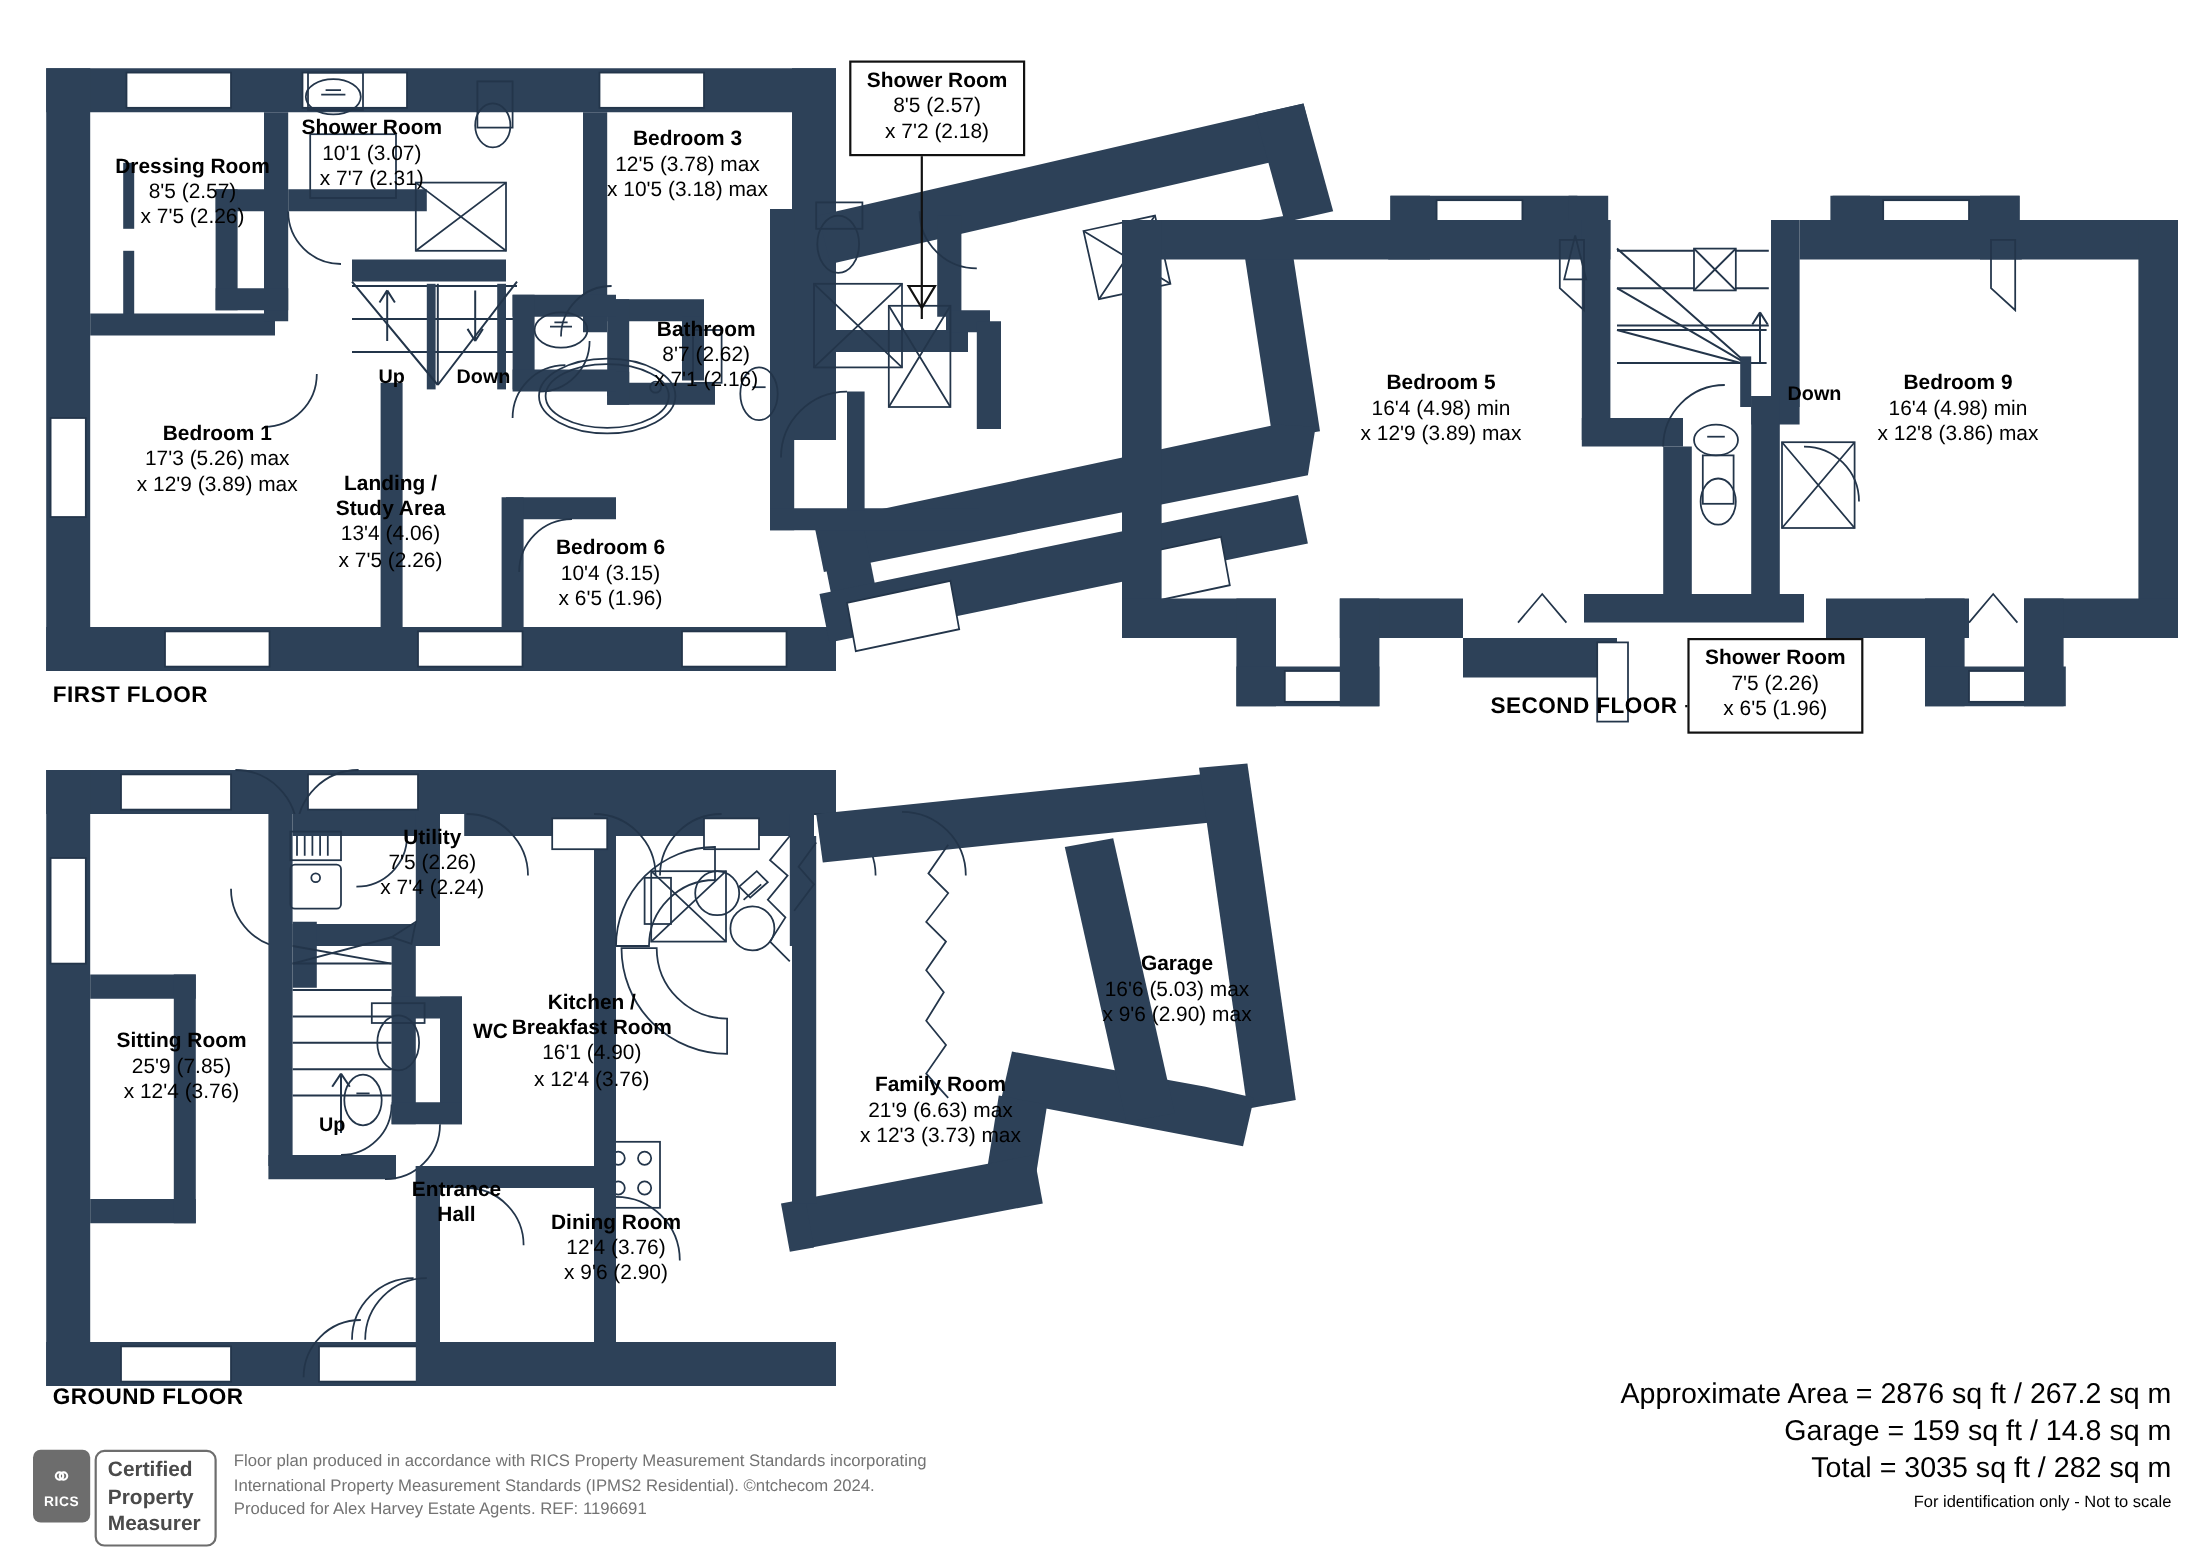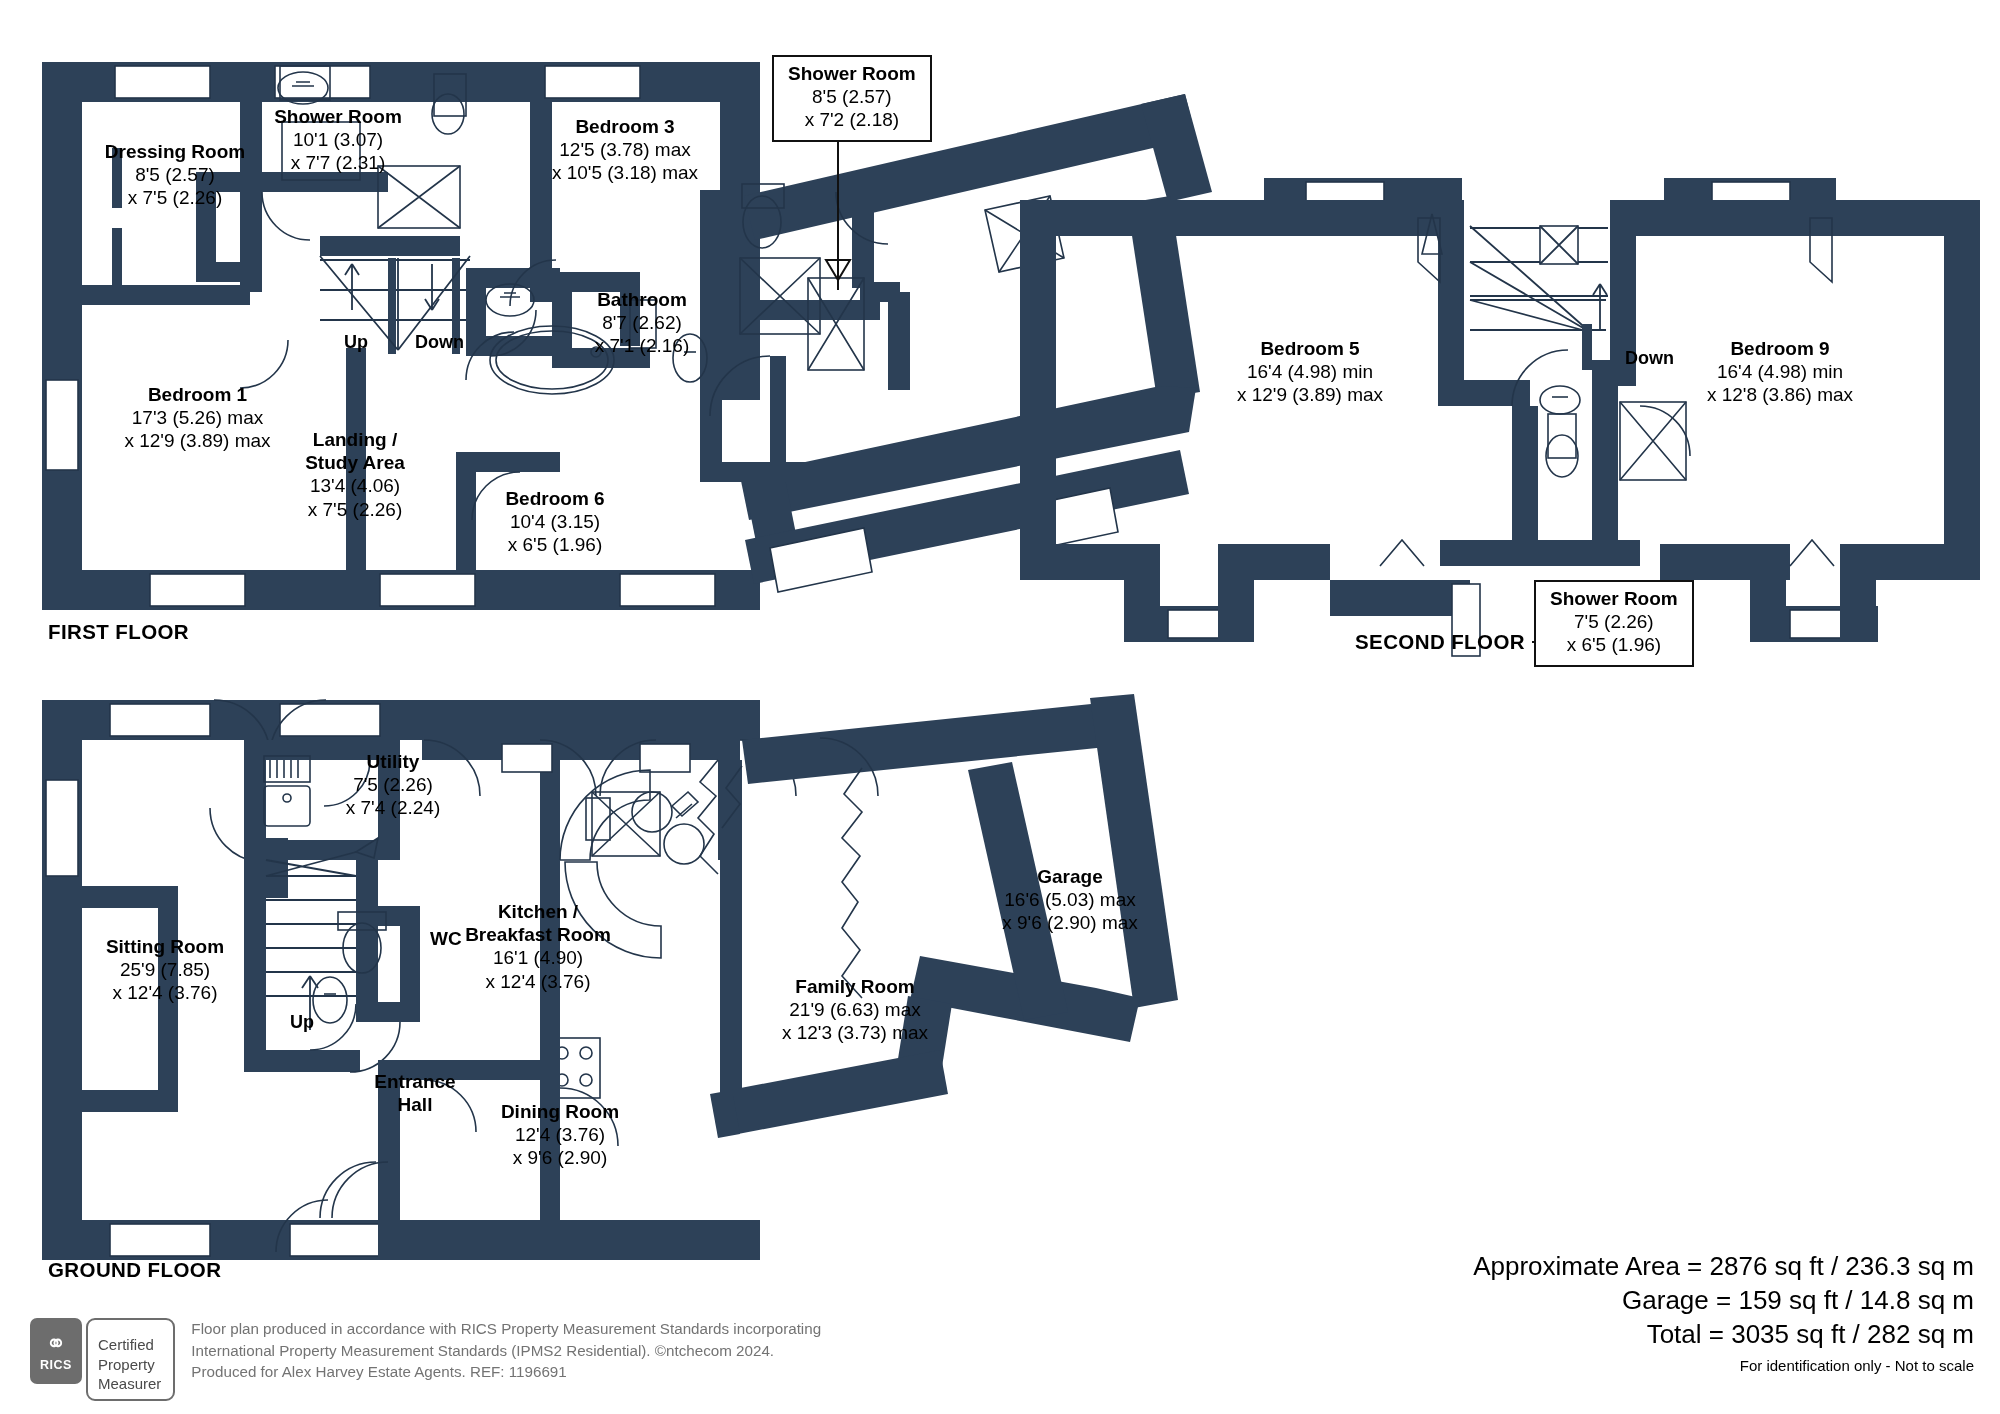--- a/index.html
+++ b/index.html
@@ -15,21 +15,21 @@
   .callout{position:absolute;border:2px solid #111;background:#fff;padding:5px 14px 8px;text-align:center;line-height:1.22;}
   .callout .nm{font-weight:bold;font-size:19px;white-space:nowrap;}
   .callout .dm{font-size:19px;white-space:nowrap;}
   .areabox{position:absolute;text-align:right;line-height:1.30;}
   .areabox .big{font-size:26px;}
   .areabox .small{font-size:15px;margin-top:5px;}
   .footer{position:absolute;display:flex;align-items:flex-start;}
   .ricslogo{width:52px;height:66px;background:#6d6d6d;border-radius:7px;display:flex;flex-direction:column;align-items:center;justify-content:center;color:#fff;}
   .ricslogo .glyph{font-size:25px;line-height:1;margin-bottom:2px;}
   .ricslogo .rics{font-size:12.5px;font-weight:bold;letter-spacing:.5px;}
-  .certbox{border:2.2px solid #6d6d6d;border-radius:9px;padding:15px 12px 5px 10px;margin-left:4px;color:#4a4a4a;font-weight:normal;font-size:15px;line-height:1.30;}
+  .certbox{border:2.2px solid #6d6d6d;border-radius:9px;padding:5px 12px 5px 10px;margin-left:4px;color:#4a4a4a;font-weight:bold;font-size:19px;line-height:1.30;}
   .fnote{margin-left:16px;color:#737373;font-size:15.2px;line-height:1.42;white-space:nowrap;}
 </style>
 </head>
 <body>
 
 <div id="stage">
 
   <svg class="plan" viewBox="0 0 2000 1414">
     <defs>
       <style>
@@ -454,21 +454,21 @@
     <div class="nm">Dining Room</div>
     <div class="dm">12'4 (3.76)</div>
     <div class="dm">x 9'6 (2.90)</div>
   </div>
 
   <div class="dirlbl" style="left:290px;top:1012px;">Up</div>
 
   <div class="floor-title" style="left:48px;top:1258px;">GROUND FLOOR</div>
 
   <div class="areabox" style="right:26px;top:1250px;width:740px;">
-    <div class="big">Approximate Area = 2876 sq ft / 236.3 sq m</div>
+    <div class="big">Approximate Area = 2876 sq ft / 267.2 sq m</div>
     <div class="big">Garage = 159 sq ft / 14.8 sq m</div>
     <div class="big">Total = 3035 sq ft / 282 sq m</div>
     <div class="small">For identification only - Not to scale</div>
   </div>
 
   <div class="footer" style="left:30px;top:1318px;">
     <div class="ricslogo">
       <div class="glyph">⚭</div>
       <div class="rics">RICS</div>
     </div>

